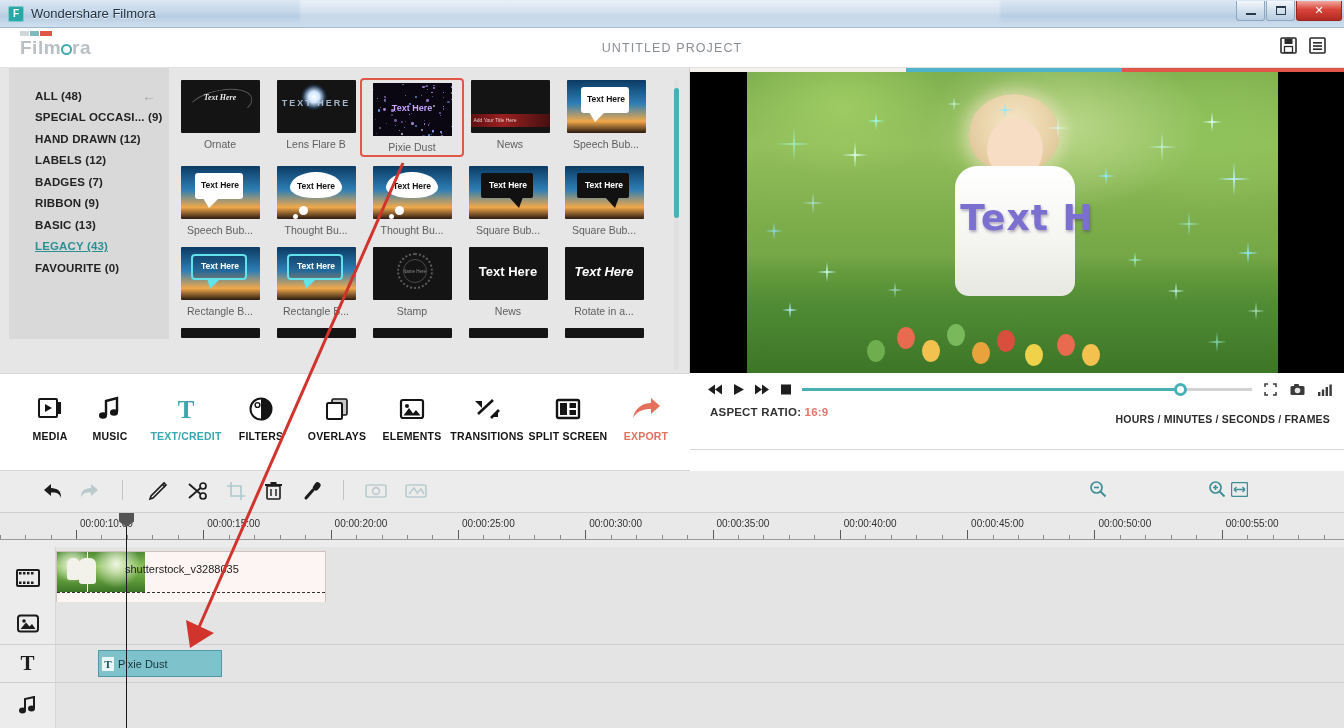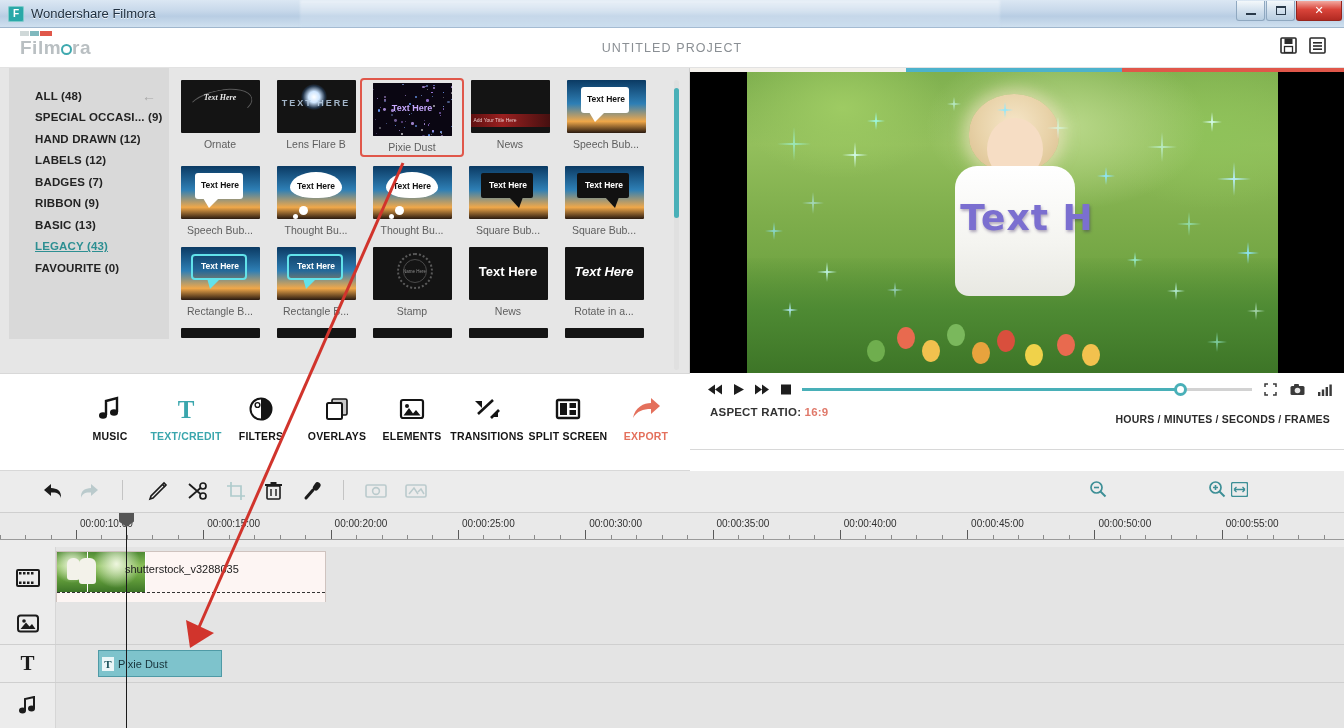--- a/index.html
+++ b/index.html
@@ -790,20 +790,30 @@
           <rect x="7.6" y="4" width="2.4" height="9" fill="#3a3a3a"></rect>
           <rect x="11.4" y="1.5" width="2.4" height="11.5" fill="#3a3a3a"></rect>
         </svg></span>
   </div>
   <div class="aspect"><span style="color:#333">ASPECT RATIO:</span> <span>16:9</span></div>
   <div class="tc">
     <div class="tc-sub">HOURS / MINUTES / SECONDS / FRAMES</div>
   </div>
 
   <div class="mtoolbar" id="mtoolbar">
+      <div class="tool" style="left: 7px;">
+        <div class="ticon">
+          <svg width="26" height="26" viewBox="0 0 26 26">
+            <rect x="2" y="3" width="18" height="18" rx="1" fill="none" stroke="#141414" stroke-width="2"></rect>
+            <rect x="21" y="6" width="3" height="12" fill="#141414"></rect>
+            <polygon points="8,8 15,12 8,16" fill="#141414"></polygon>
+          </svg>
+        </div>
+        <span class="tlabel">MEDIA</span>
+      </div>
       <div class="tool" style="left: 67px;">
         <div class="ticon">
           <svg width="26" height="26" viewBox="0 0 26 26">
             <path d="M9,19 L9,5 L20,2 L20,16" fill="none" stroke="#141414" stroke-width="2.4"></path>
             <ellipse cx="6" cy="19.5" rx="4" ry="3.3" fill="#141414"></ellipse>
             <ellipse cx="17" cy="16.5" rx="4" ry="3.3" fill="#141414"></ellipse>
           </svg>
         </div>
         <span class="tlabel">MUSIC</span>
       </div>

